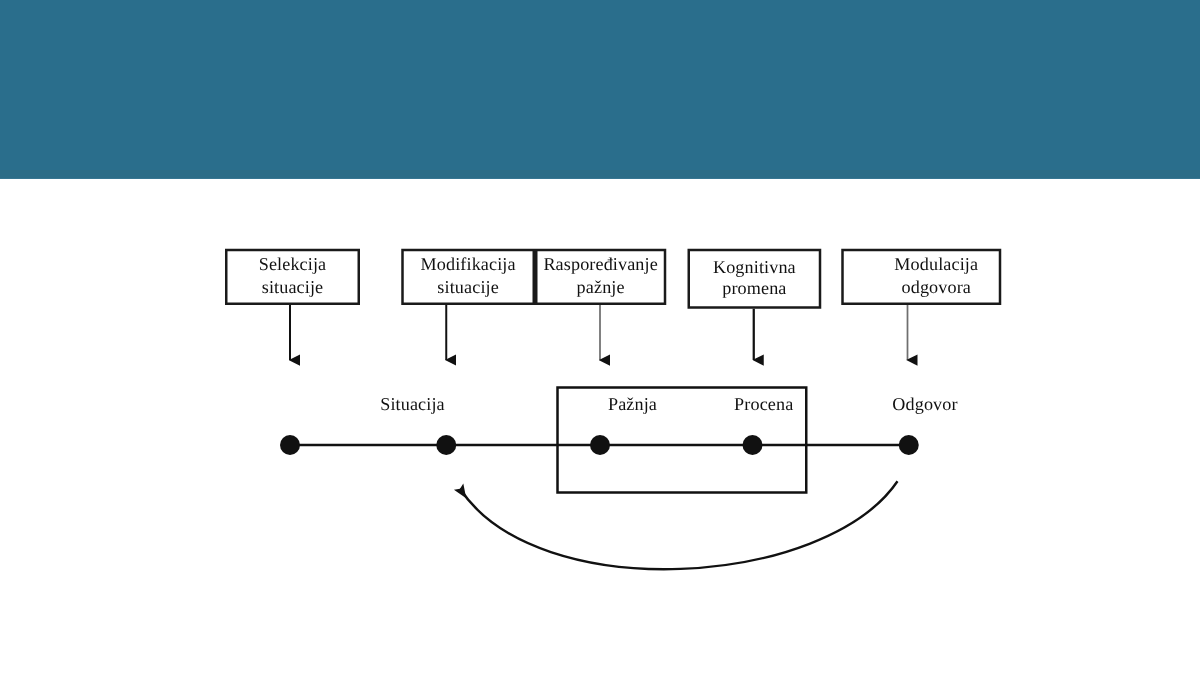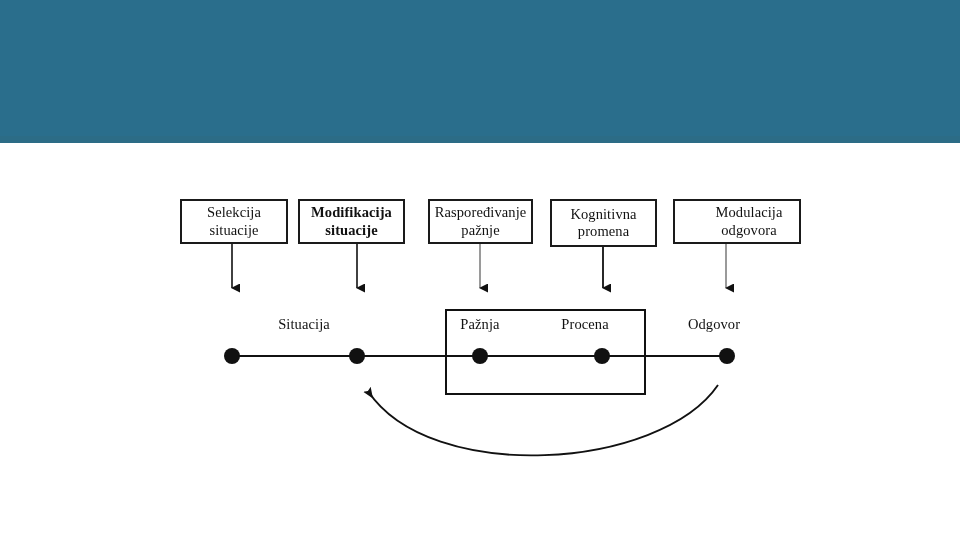--- a/index.html
+++ b/index.html
@@ -60,20 +60,21 @@
   }
   
   .node-label {
     position: absolute;
     font-size: 14.5px;
     color: #111111;
     white-space: nowrap;
     text-align: center;
     transform: translateX(-50%);
     letter-spacing: 0.1px;
+    margin-left: 26px;
   }
   
   #vector {
     position: absolute;
     left: 0;
     top: 0;
     width: 960px;
     height: 540px;
     pointer-events: none;
   }
@@ -118,21 +119,21 @@
       <line x1="726" y1="244" x2="726" y2="288" stroke="#6f6f6f" stroke-width="1.4" marker-end="url(#arrowhead-down-light)"></line>
 
       <path d="M718,385 C660,470 430,485 368,391" fill="none" stroke="#111111" stroke-width="1.9" marker-end="url(#arrowhead-curve)"></path>
     </svg>
 
     <div class="stage-box" style="left:180px; top:199px; width:108px; height:45px;">
       <span class="l1">Selekcija</span>
       <span class="l2">situacije</span>
     </div>
 
-    <div class="stage-box" style="left:298px; top:199px; width:107px; height:45px;font-weight:bold;">
+    <div class="stage-box" style="left:321px; top:199px; width:107px; height:45px;">
       <span class="l1">Modifikacija</span>
       <span class="l2">situacije</span>
     </div>
 
     <div class="stage-box" style="left:428px; top:199px; width:105px; height:45px;text-align:center;">
       <span class="l1">Raspoređivanje</span>
       <span class="l2">pažnje</span>
     </div>
 
     <div class="stage-box" style="left:550px; top:199px; width:107px; height:48px;">

